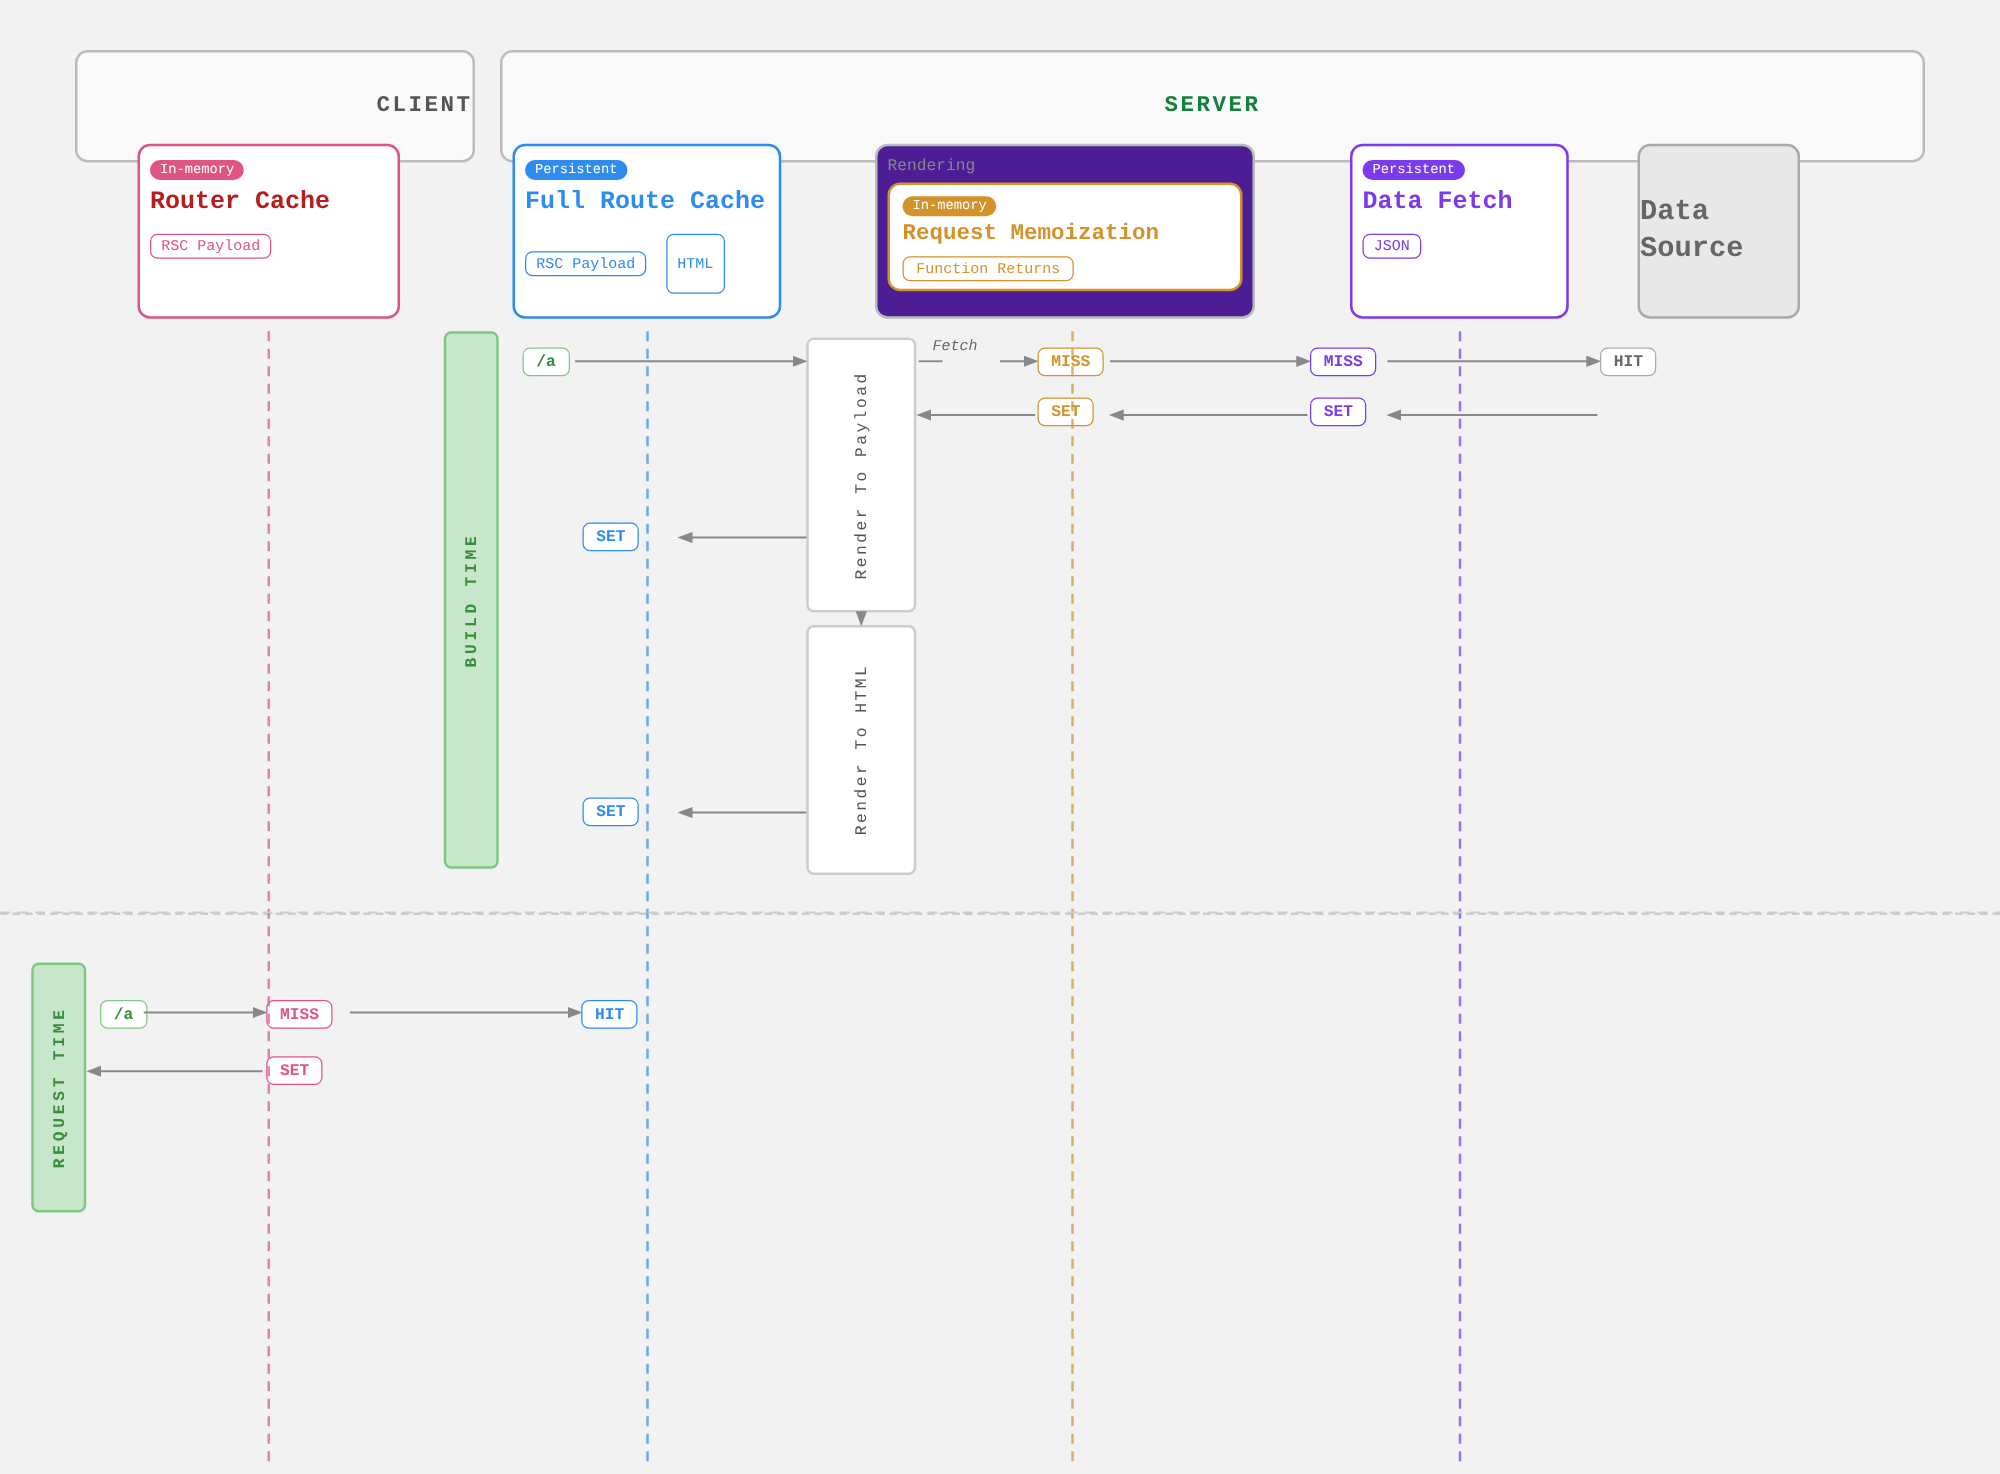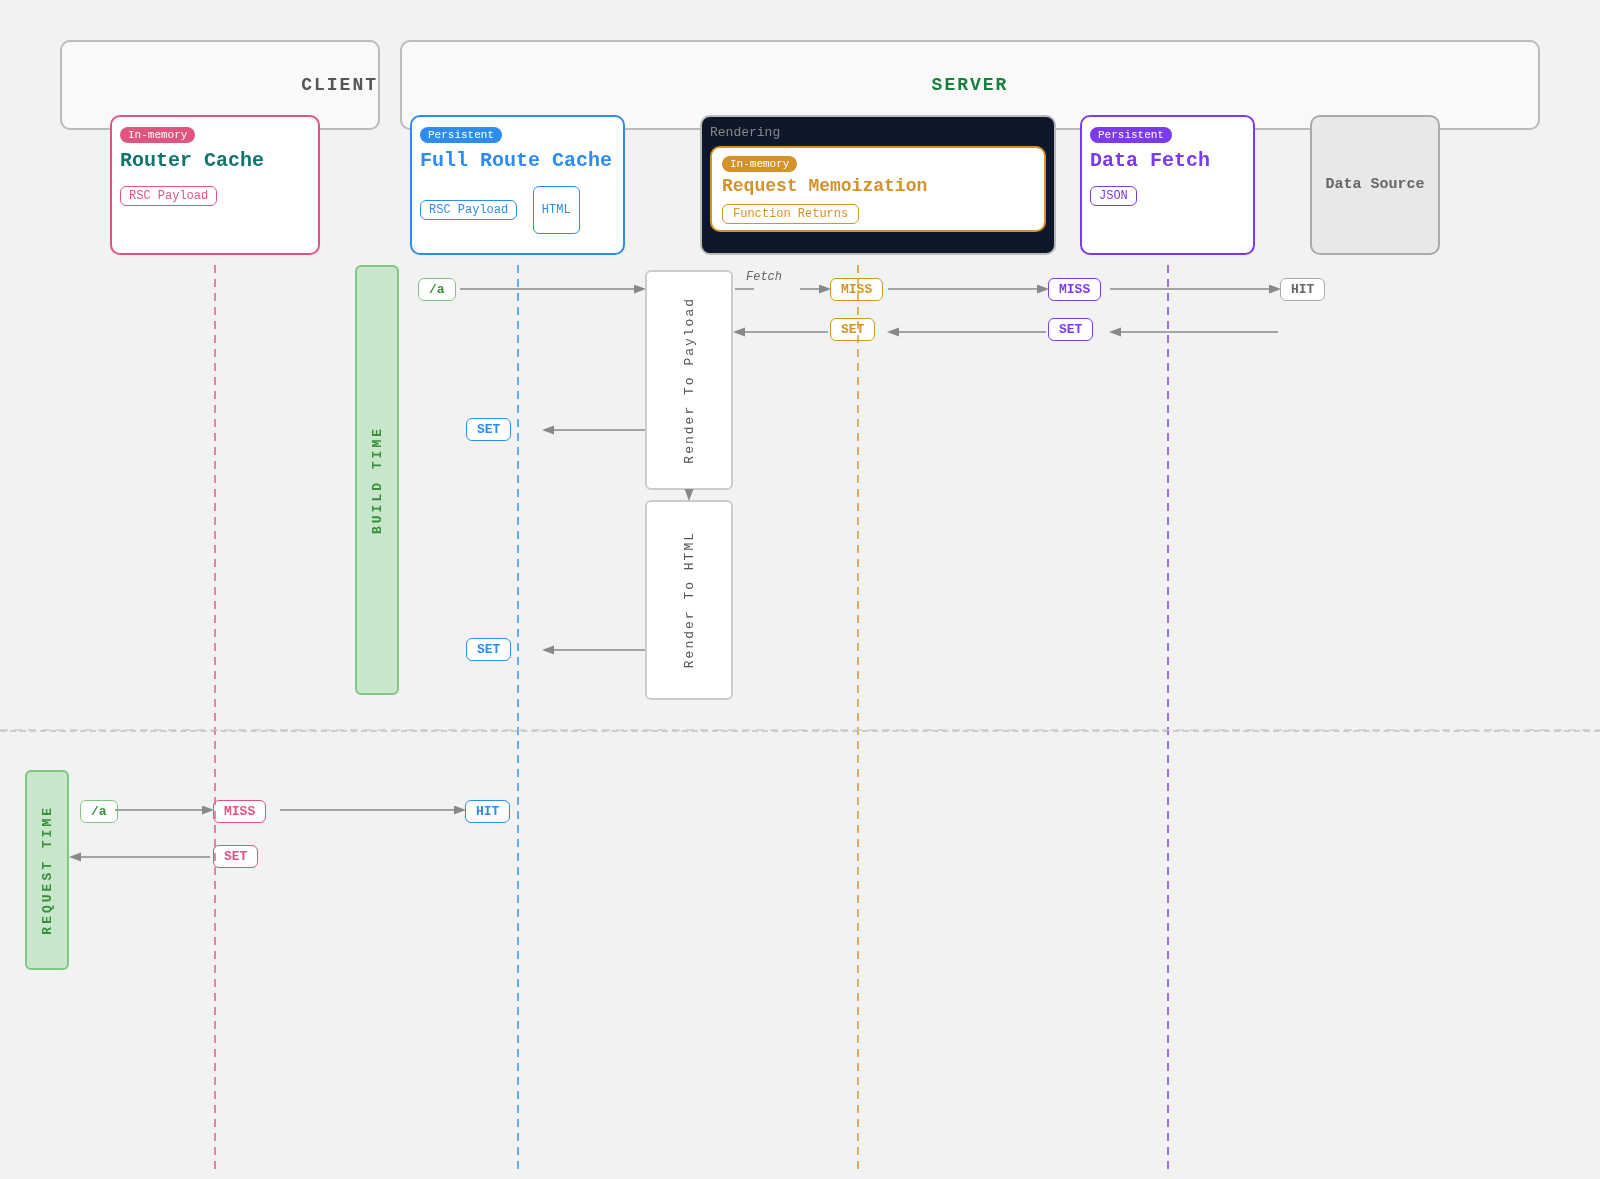--- a/index.html
+++ b/index.html
@@ -78,21 +78,21 @@
       background: #e05580;
       color: white;
       font-size: 11px;
       padding: 2px 8px;
       border-radius: 10px;
       margin-bottom: 6px;
     }
     .router-cache-title {
       font-size: 20px;
       font-weight: 700;
-      color: #0f766e;
+      color: #b91c1c;
       margin-bottom: 14px;
     }
     .badge-rsc-pink {
       display: inline-block;
       border: 1.5px solid #e05580;
       color: #e05580;
       font-size: 12px;
       padding: 2px 8px;
       border-radius: 6px;
     }
@@ -140,25 +140,25 @@
       font-size: 12px;
       padding: 16px 8px;
       border-radius: 6px;
     }
 
     
     .req-memo-outer {
       position: absolute;
       left: 700px;
       top: 115px;
-      width: 356px;
+      width: 304px;
       height: 140px;
       border: 2px solid #bbb;
       border-radius: 10px;
-      background: #0f172a;
+      background: #4c1d95;
       padding: 8px;
     }
     .rendering-label {
       font-size: 13px;
       color: #888;
       margin-bottom: 6px;
     }
     .req-memo-box {
       border: 2px solid #d4922a;
       border-radius: 10px;
@@ -234,21 +234,21 @@
       height: 140px;
       border: 2px solid #aaa;
       border-radius: 10px;
       background: #e8e8e8;
       display: flex;
       align-items: center;
       justify-content: center;
       flex-direction: column;
     }
     .data-source-title {
-      font-size: 15px;
+      font-size: 23px;
       font-weight: 600;
       color: #666;
       text-align: left;
       line-height: 1.3;
     }
 
     
     .build-time-bar {
       position: absolute;
       left: 355px;

